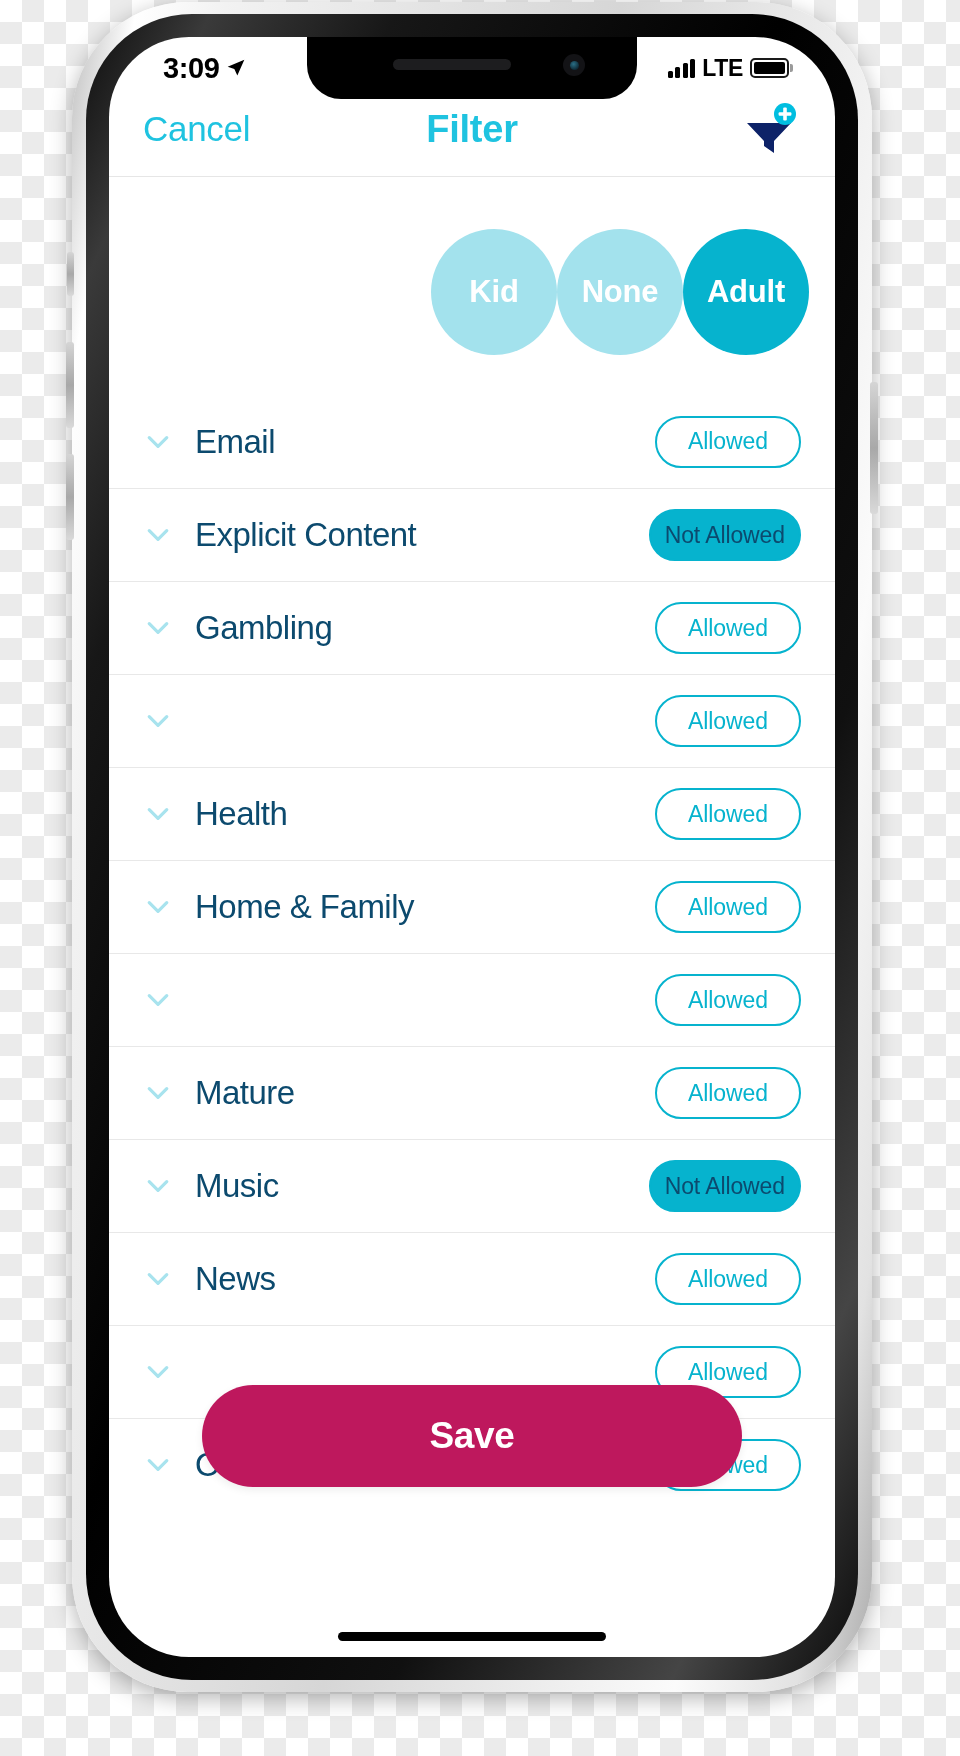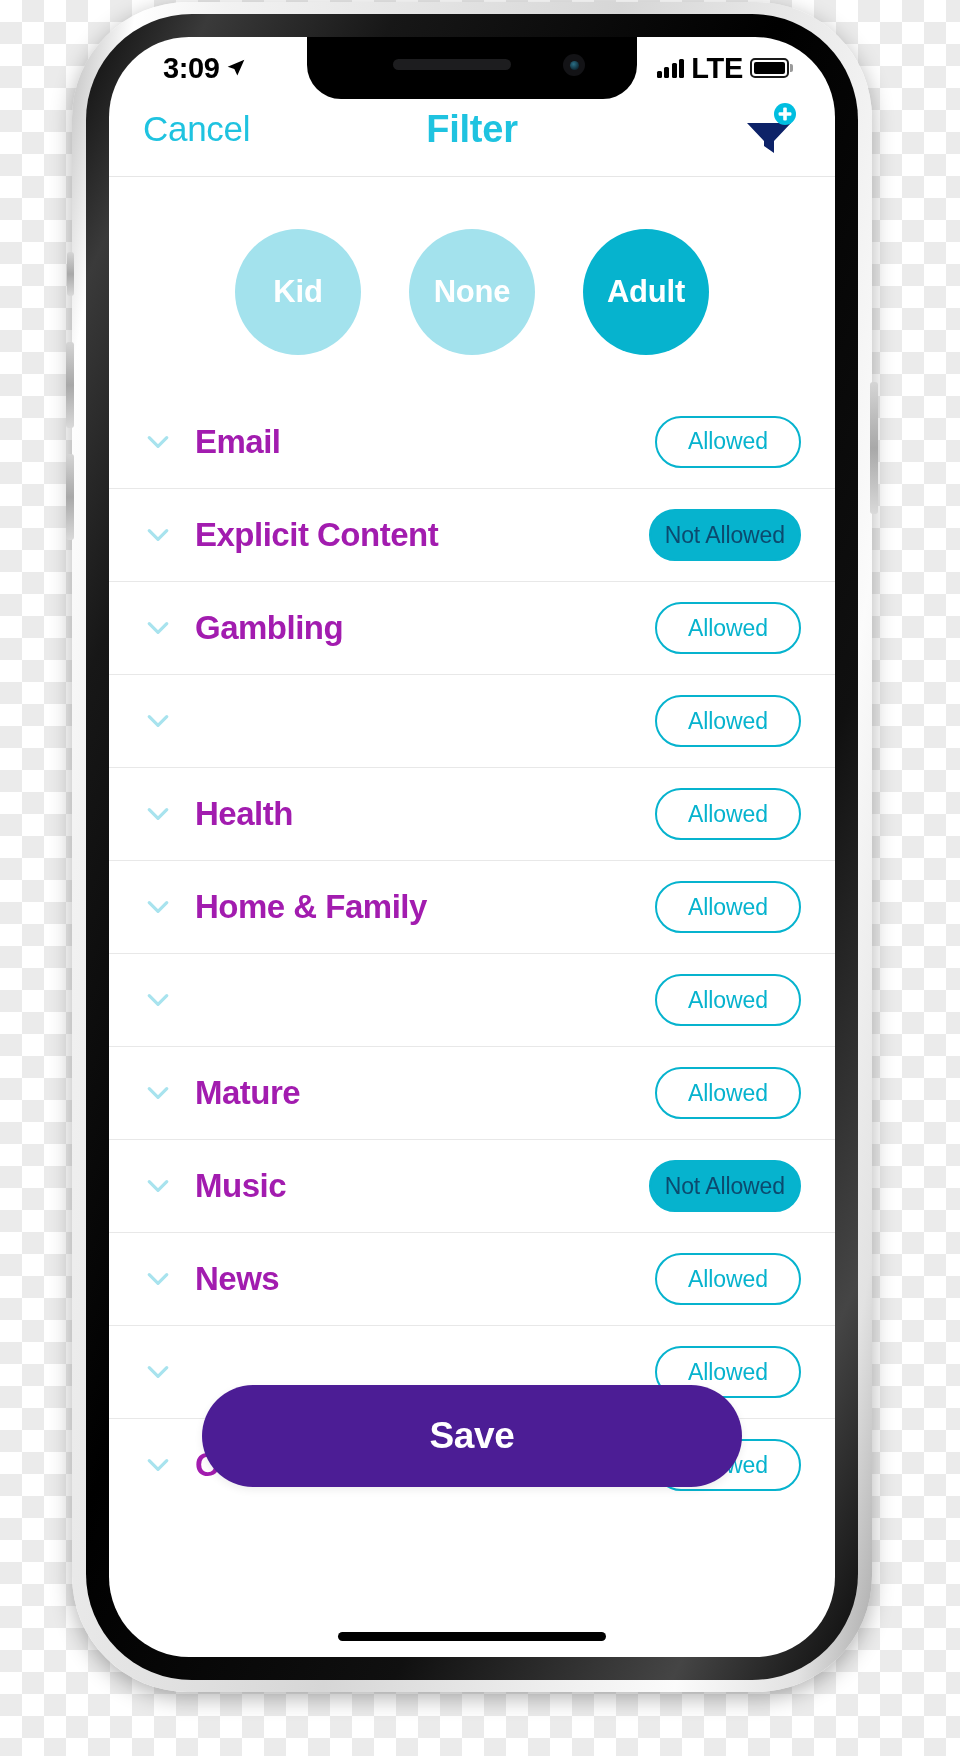--- a/index.html
+++ b/index.html
@@ -147,21 +147,21 @@
     display: block;
     width: 5px;
     background: #000;
     border-radius: 1.5px;
   }
   .sig-bars i:nth-child(1) { height: 7px; }
   .sig-bars i:nth-child(2) { height: 11px; }
   .sig-bars i:nth-child(3) { height: 15px; }
   .sig-bars i:nth-child(4) { height: 19px; }
   .lte-text {
-    font-size: 29px;
+    font-size: 23px;
     font-weight: 600;
     color: #000;
     letter-spacing: -0.3px;
   }
   .battery {
     width: 39px; height: 20px;
     border: 2.5px solid #1a1a1a;
     border-radius: 5px;
     padding: 2px;
     position: relative;
@@ -213,23 +213,22 @@
     margin-left: auto;
     width: 56px; height: 56px;
     position: relative;
     cursor: pointer;
     display: block;
   }
 
   
   .age-row {
     display: flex;
-    justify-content: center;
+    justify-content: flex-end;
     padding: 52px 26px 40px 26px;
-    gap: 48px;
   }
   .age-circle {
     width: 126px; height: 126px;
     border-radius: 50%;
     display: flex;
     align-items: center;
     justify-content: center;
     color: #ffffff;
     font-size: 31px;
     font-weight: 700;
@@ -255,22 +254,22 @@
   .cat-row:first-child { border-top: none; }
   .chev {
     width: 30px; height: 30px;
     flex: 0 0 30px;
     margin-right: 22px;
     cursor: pointer;
     display: block;
   }
   .cat-label {
     font-size: 33px;
-    font-weight: 700;
-    color: #a21caf;
+    font-weight: 400;
+    color: #0c4a6e;
     letter-spacing: -0.5px;
     white-space: nowrap;
   }
   .pill {
     margin-left: auto;
     min-width: 146px;
     height: 52px;
     border-radius: 26px;
     display: flex;
     align-items: center;
@@ -293,21 +292,21 @@
 
   
   .save-btn {
     position: absolute;
     left: 50%;
     transform: translateX(-50%);
     bottom: 170px;
     width: 540px;
     height: 102px;
     border-radius: 51px;
-    background: #4c1d95;
+    background: #be185d;
     color: #ffffff;
     font-size: 37px;
     font-weight: 700;
     letter-spacing: -0.3px;
     border: none;
     cursor: pointer;
     font-family: inherit;
     z-index: 30;
     box-shadow: 0 3px 9px rgba(0,0,0,0.07);
   }

